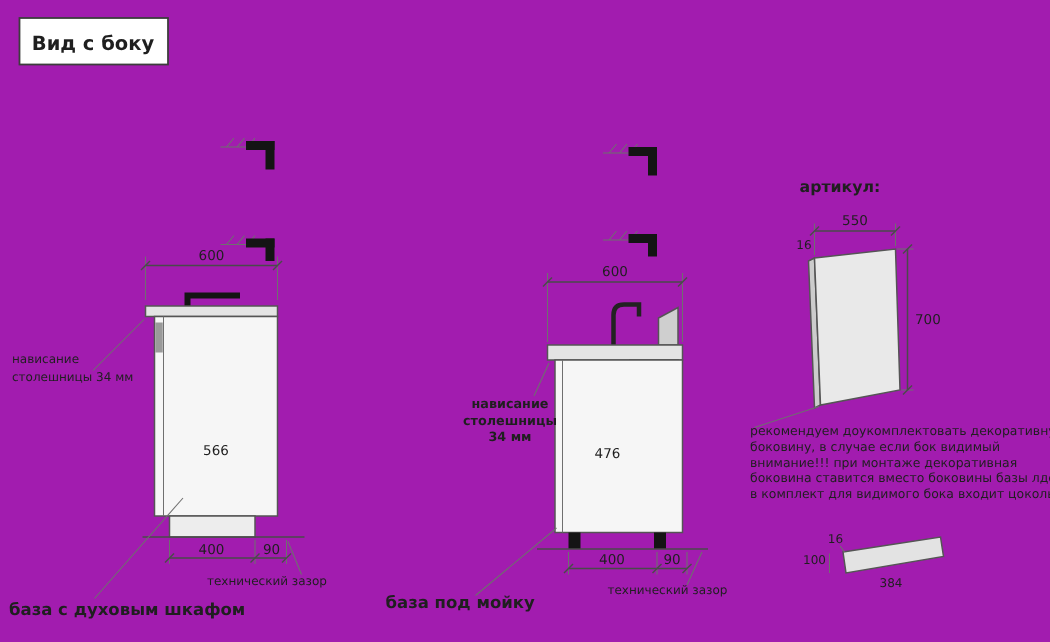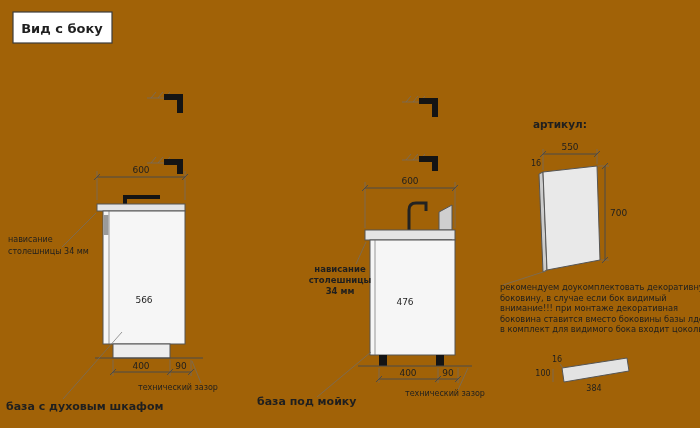--- a/index.html
+++ b/index.html
@@ -1,16 +1,16 @@
 <!DOCTYPE html>
 <html><head>
 <meta charset="utf-8">
 <style>
   html,body { margin:0; padding:0; background:#ffffff; }
-  .stage { width:700px; height:428px; background:#a16207; position:relative; overflow:hidden;
+  .stage { width:700px; height:428px; background:#a21caf; position:relative; overflow:hidden;
            font-family:"DejaVu Sans", sans-serif; }
   svg { display:block; }
   text { fill:#1f1f1f; font-family:"DejaVu Sans", sans-serif; }
   .t-title  { font-size:13px; font-weight:bold; text-anchor:middle; }
   .t-dim    { font-size:9px;  text-anchor:middle; }
   .t-small  { font-size:8px; }
   .t-smallc { font-size:8px; text-anchor:middle; }
   .t-smallb { font-size:8.5px; font-weight:bold; text-anchor:middle; }
   .t-name   { font-size:11px; font-weight:bold; }
   .t-note   { font-size:8.3px; }

